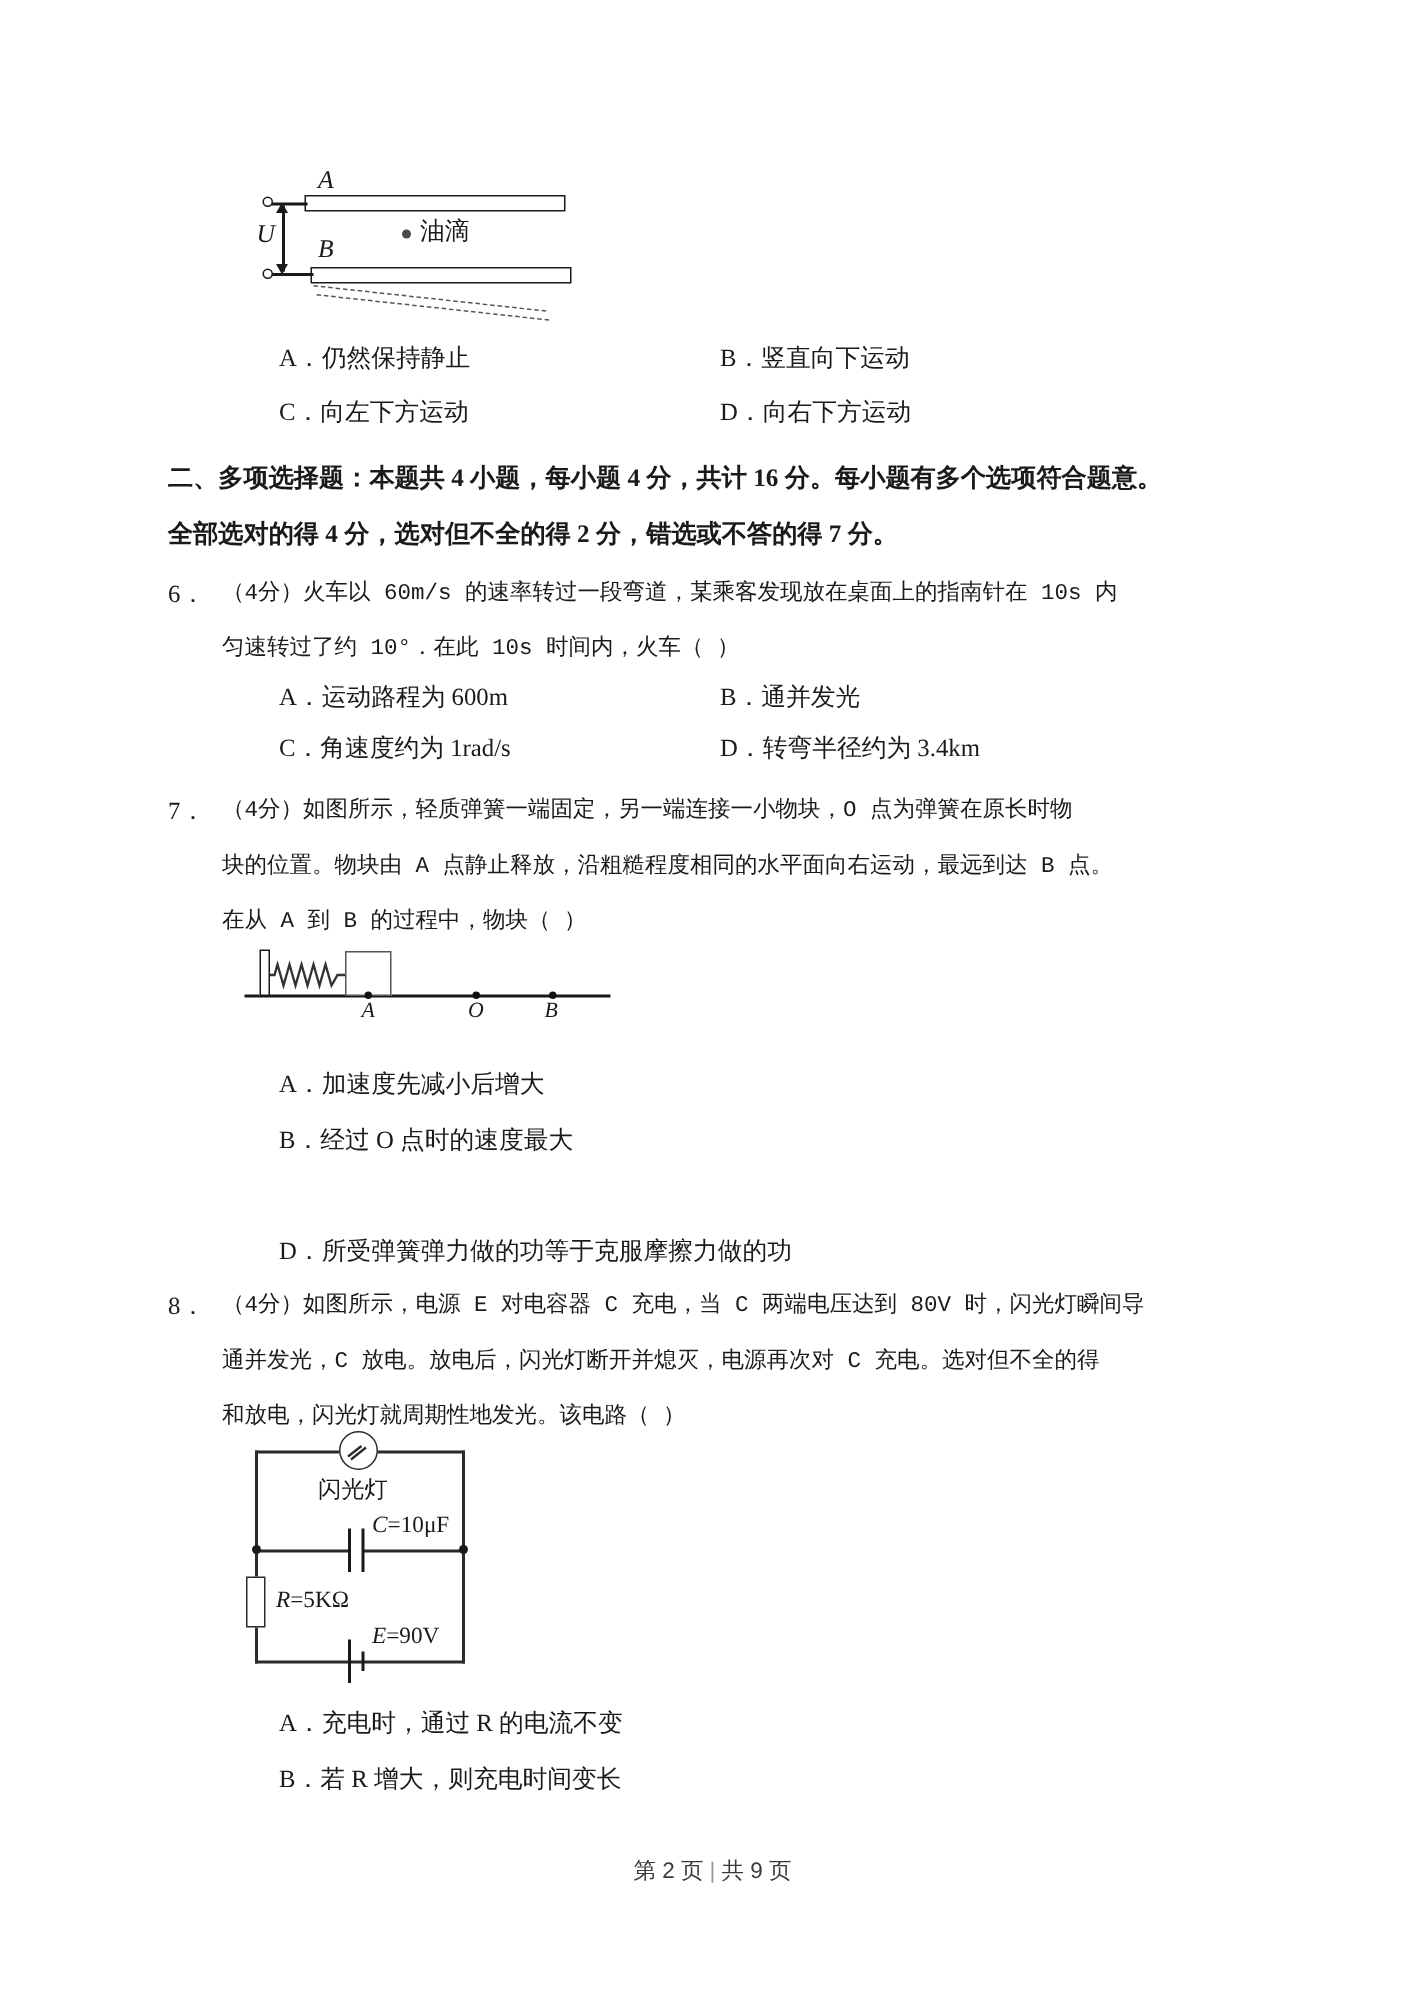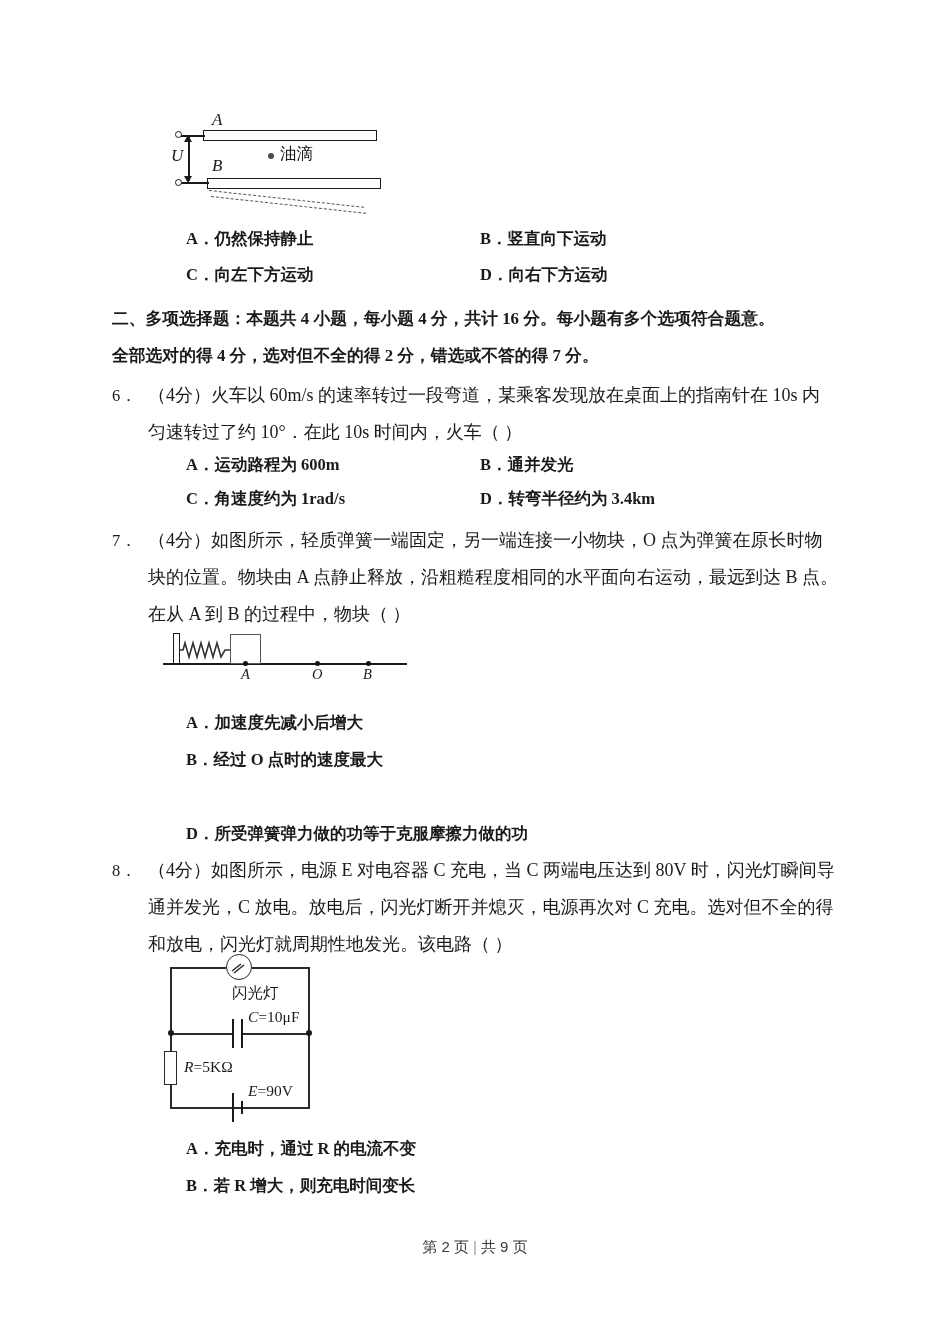--- a/index.html
+++ b/index.html
@@ -32,30 +32,30 @@
   }
 
   .qnum {
     position: absolute;
     font-size: 16.5px;
     line-height: 37px;
   }
 
   .qbody {
     position: absolute;
-    font-size: 18px;
+    font-size: 15px;
     line-height: 37px;
+    font-family: Liberation Mono, monospace;
   }
 
   .opt {
     position: absolute;
     font-size: 16.5px;
     line-height: 34px;
     white-space: nowrap;
-    font-weight: bold;
   }
 
   .footer {
     position: absolute;
     left: 0;
     width: 950px;
     text-align: center;
     font-size: 15px;
     color: #3a3a3a;
     font-family: "Liberation Sans", sans-serif;
@@ -326,21 +326,21 @@
     <div class="wire h" style="left:0px; top:12px; width:56px;"></div>
 
     <div class="wire h" style="left:82px; top:12px; width:58px;"></div>
 
     <div class="wire h" style="left:0px; top:152px; width:140px;"></div>
 
     <div class="lamp" style="left:56px; top:-1px;"></div>
     <svg style="position:absolute; left:60px; top:5px;" width="18" height="16" viewBox="0 0 18 16">
       <path d="M2,11 L11,4 M4,13 L14,5" stroke="#2a2a2a" stroke-width="1.5" fill="none"></path>
     </svg>
-    <div class="circ-lbl" style="left:42px; top:28px;margin-left:20px;">闪光灯</div>
+    <div class="circ-lbl" style="left:42px; top:28px;">闪光灯</div>
 
     <div class="wire h" style="left:0px; top:78px; width:62px;"></div>
     <div class="wire h" style="left:72px; top:78px; width:68px;"></div>
     <div class="cap-plate" style="left:62px; top:64px; height:29px;"></div>
     <div class="cap-plate" style="left:71px; top:64px; height:29px;"></div>
     <div class="circ-lbl" style="left:78px; top:53px;">
       <i>C</i><span>=10μF</span>
     </div>
 
     <div class="node" style="left:-2px; top:75px;"></div>

